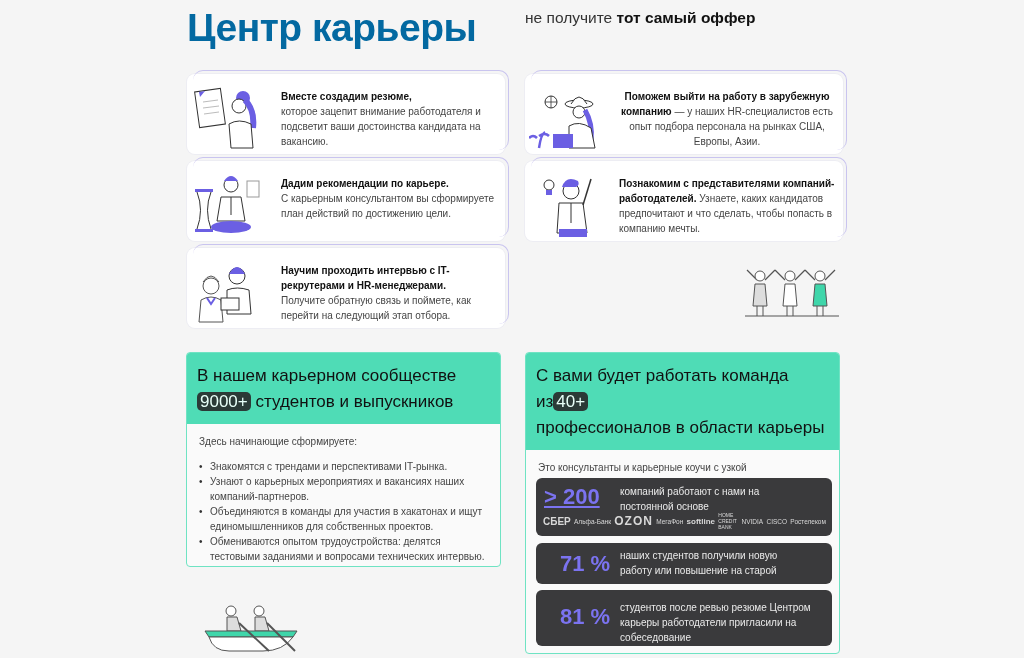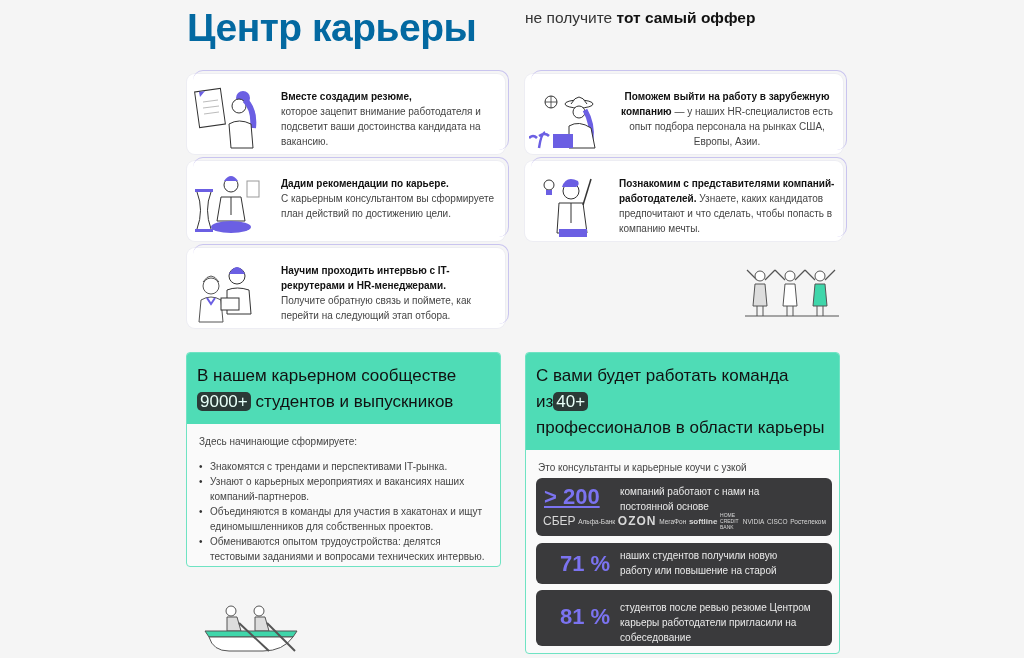--- a/index.html
+++ b/index.html
@@ -25,21 +25,21 @@
   .panel-body ul { list-style: none; margin-top: 10px; }
   .panel-body li { position: relative; padding-left: 11px; margin-bottom: 0; }
   .panel-body li::before { content: "•"; position: absolute; left: 0; top: 0; color: #333; }
 
   .stat { position: absolute; left: 10px; width: 296px; background: #3a3a3c; border-radius: 6px; color: #eee; }
   .stat .num { position: absolute; font-weight: 700; color: #7b73f0; }
   .stat .desc { position: absolute; font-size: 10px; line-height: 15px; color: #eaeaea; }
   .logos { position: absolute; left: 7px; bottom: 6px; right: 6px; display: flex; justify-content: space-between; align-items: center; font-size: 6.5px; color: #d8d8d8; }
   .logos span { white-space: nowrap; }
   .logos .ozon { font-size: 12px; font-weight: 700; letter-spacing: 1px; }
-  .logos .sber { font-size: 12px; font-weight: 400; }
+  .logos .sber { font-size: 10px; font-weight: 700; }
   .logos .soft { font-size: 8px; font-weight: 700; }
 
   .boat { position: absolute; left: 203px; top: 603px; width: 98px; height: 52px; }
 </style>
 </head>
 <body>
 
 <h1 class="title">Центр карьеры</h1>
 <div class="subtitle">
   <div><span>не получите </span><b>тот самый оффер</b></div>

